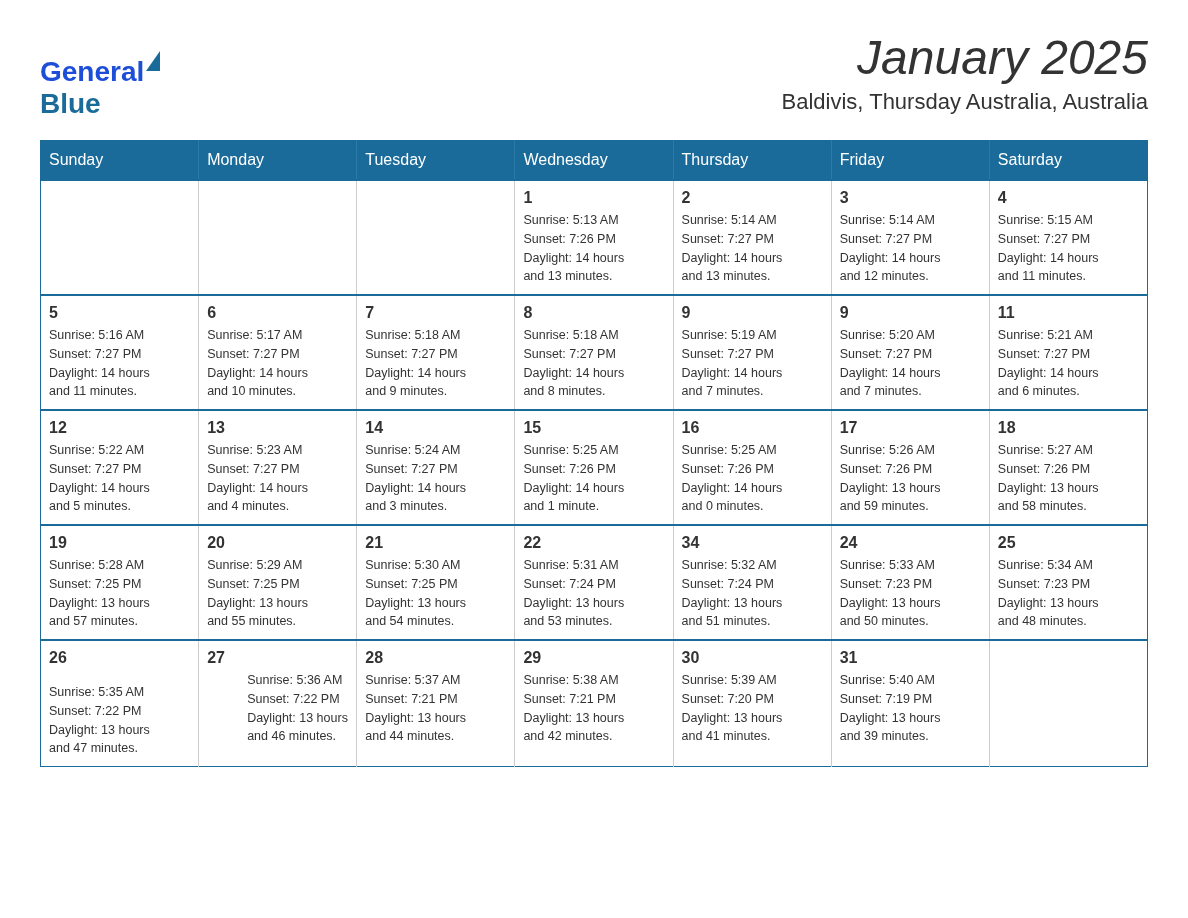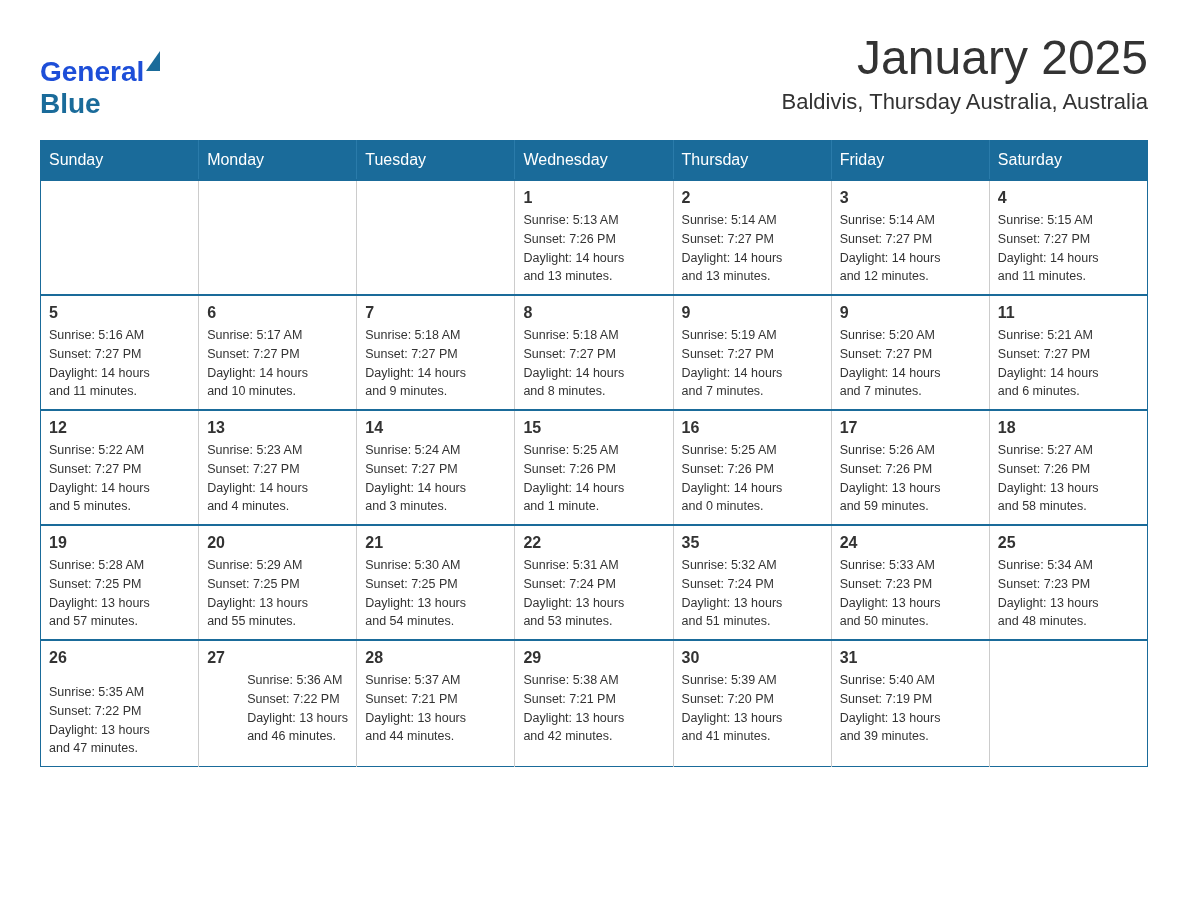--- a/index.html
+++ b/index.html
@@ -47,20 +47,21 @@
       font-size: 28px;
       font-weight: bold;
     }
     .title-section {
       text-align: right;
     }
     .page-title {
       font-size: 48px;
       font-weight: normal;
       color: #333;
+      font-style: italic;
     }
     .page-subtitle {
       font-size: 22px;
       color: #333;
       margin-top: 4px;
     }
     .calendar-table {
       width: 100%;
       border-collapse: collapse;
       border: 1px solid #1a6b9a;
@@ -293,21 +294,21 @@
 and 54 minutes.</div>
         </td>
         <td>
           <div class="day-number">22</div>
           <div class="day-info" style="white-space: pre-line;">Sunrise: 5:31 AM
 Sunset: 7:24 PM
 Daylight: 13 hours
 and 53 minutes.</div>
         </td>
         <td>
-          <div class="day-number">35</div>
+          <div class="day-number">34</div>
           <div class="day-info" style="white-space: pre-line;">Sunrise: 5:32 AM
 Sunset: 7:24 PM
 Daylight: 13 hours
 and 51 minutes.</div>
         </td>
         <td>
           <div class="day-number">24</div>
           <div class="day-info" style="white-space: pre-line;">Sunrise: 5:33 AM
 Sunset: 7:23 PM
 Daylight: 13 hours

